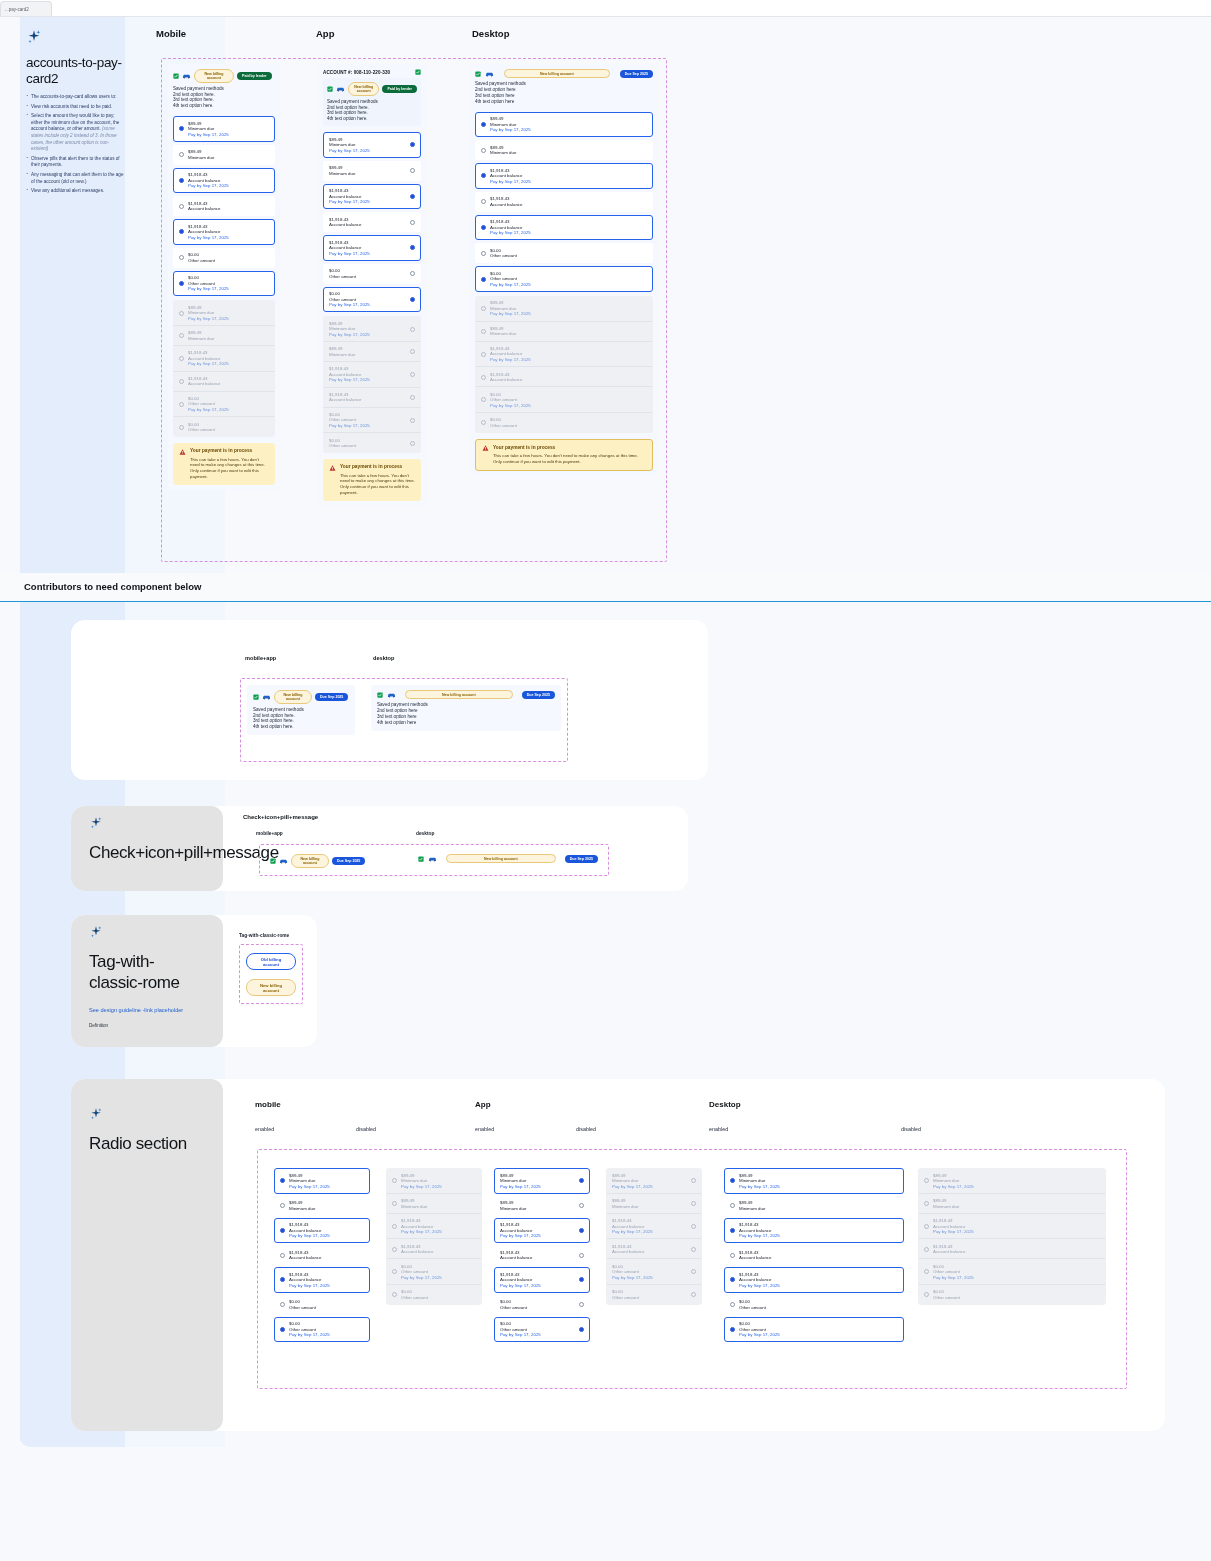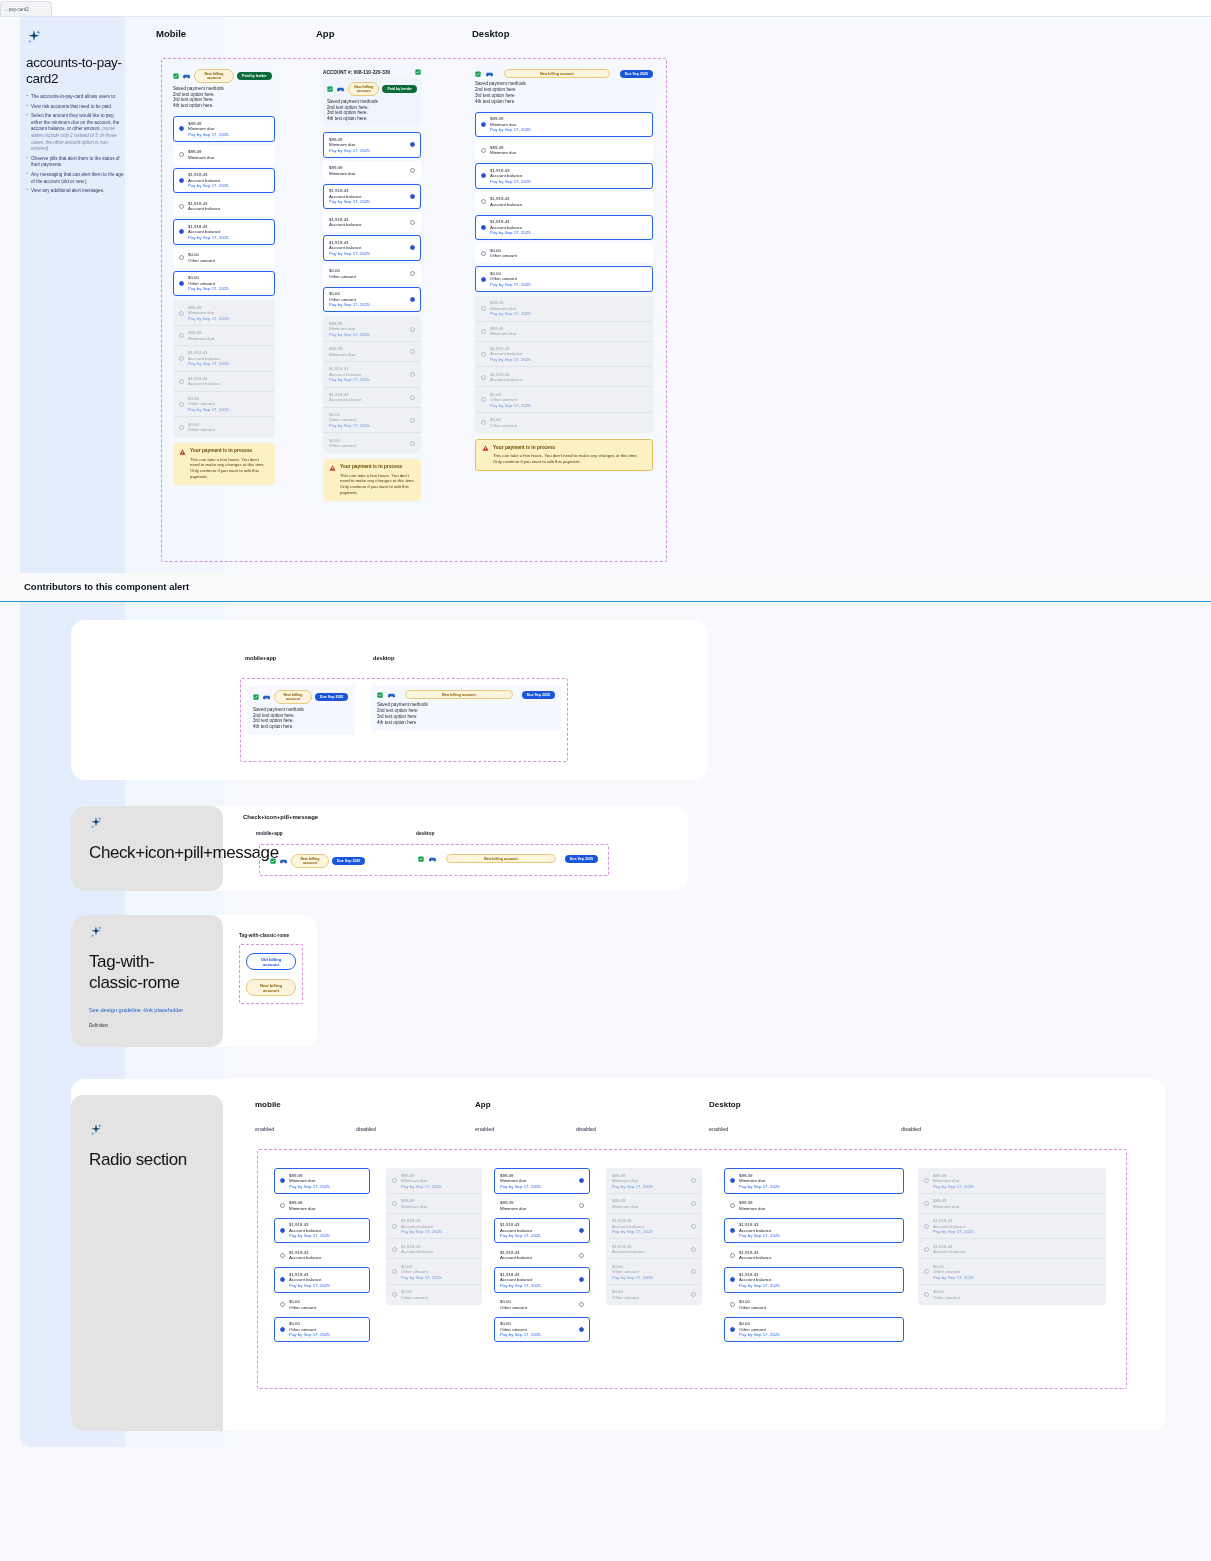--- a/index.html
+++ b/index.html
@@ -617,21 +617,21 @@
       </svg>
       <div>
         <div class="alert-title">Your payment is in process</div>
         <div class="alert-body">This can take a few hours. You don't need to make any changes at this time. Only continue if you want to edit this payment.</div>
       </div>
     </div>
   </div>
 </div>
 
 <div class="contrib-bar">
-  <span>Contributors to this component alert</span>
+  <span>Contributors to need component below</span>
 </div>
 
 <div class="lower">
   <div class="blue-strip2"></div>
   <div class="pale-strip2"></div>
 
   <div class="panel" style="left:71px; top:18px; width:637px; height:160px;">
 
     <div style="position:absolute; left:174px; top:35px;" class="ex-sub">mobile+app</div>
     <div style="position:absolute; left:302px; top:35px;" class="ex-sub">desktop</div>
@@ -741,21 +741,21 @@
     </div>
 
     <div style="position:absolute; left:168px; top:18px;" class="ex-small">Tag-with-classic-rome</div>
     <div class="dash" style="position:absolute; left:168px; top:29px; width:64px; height:60px; padding:8px 6px; display:flex; flex-direction:column; gap:9px;">
       <div class="tag-blue">Old billing account</div>
       <div class="tag-yellow">New billing account</div>
     </div>
   </div>
 
   <div class="panel" style="left:71px; top:477px; width:1094px; height:352px;">
-    <div class="panel-side" style="width:152px; height:352px;margin-top:16px;">
+    <div class="panel-side" style="width:152px; height:352px;">
       <svg class="spark2" viewBox="0 0 24 24" style="margin-top:28px;">
         <path d="M12 2 L13.6 8.4 L20 10 L13.6 11.6 L12 18 L10.4 11.6 L4 10 L10.4 8.4 Z" fill="#14467e"></path>
         <path d="M18.5 2 L19.2 4.3 L21.5 5 L19.2 5.7 L18.5 8 L17.8 5.7 L15.5 5 L17.8 4.3 Z" fill="#2d7fd4"></path>
         <path d="M6 16 L6.6 17.9 L8.5 18.5 L6.6 19.1 L6 21 L5.4 19.1 L3.5 18.5 L5.4 17.9 Z" fill="#2d7fd4"></path>
       </svg>
       <h2>Radio section</h2>
     </div>
 
     <div class="radio-col-title" style="position:absolute; left:184px; top:21px;">mobile</div>
     <div class="radio-col-title" style="position:absolute; left:404px; top:21px;">App</div>

